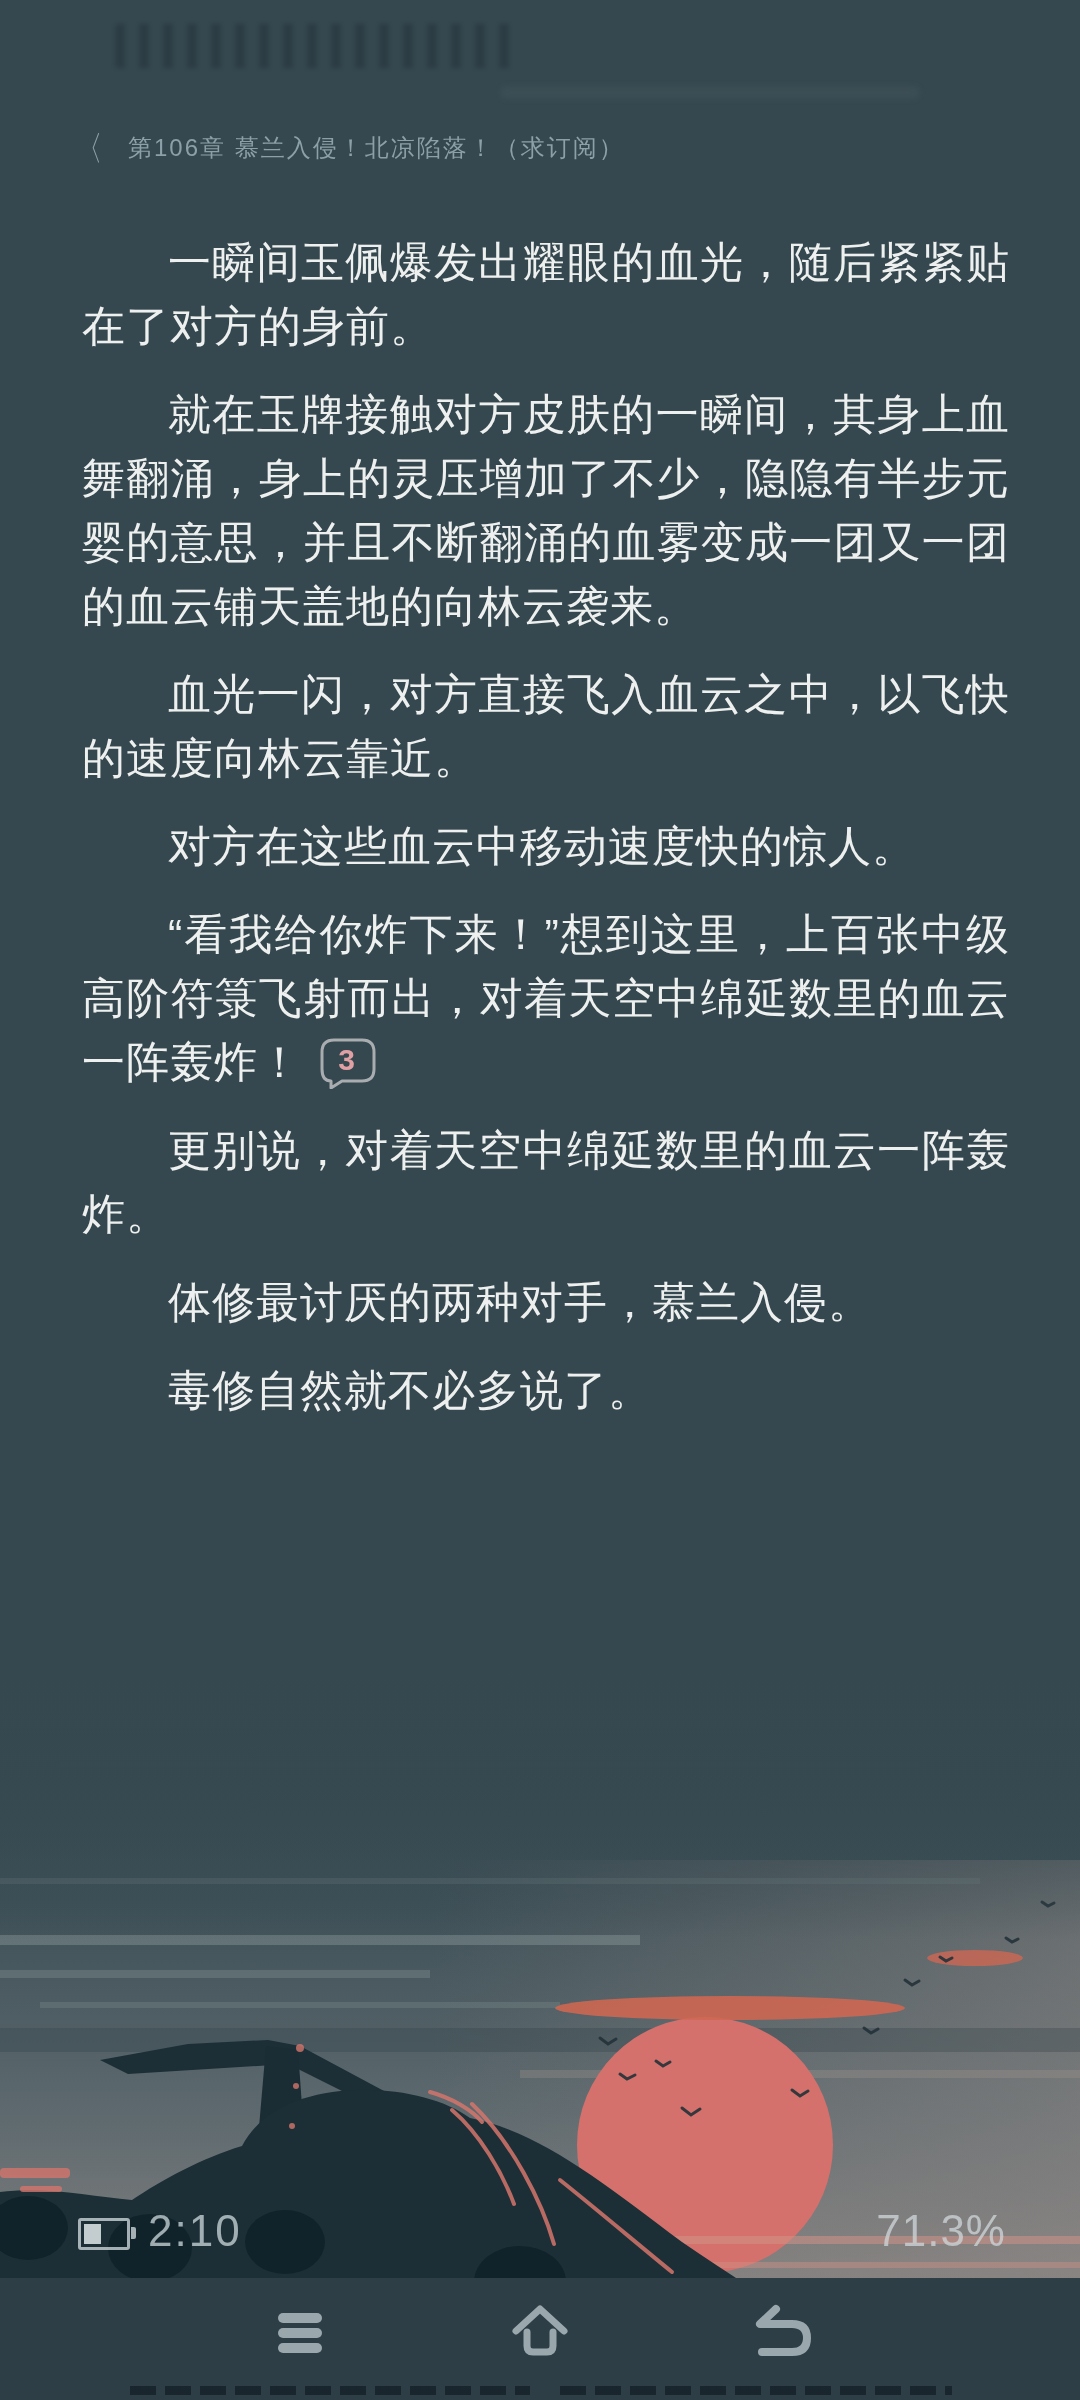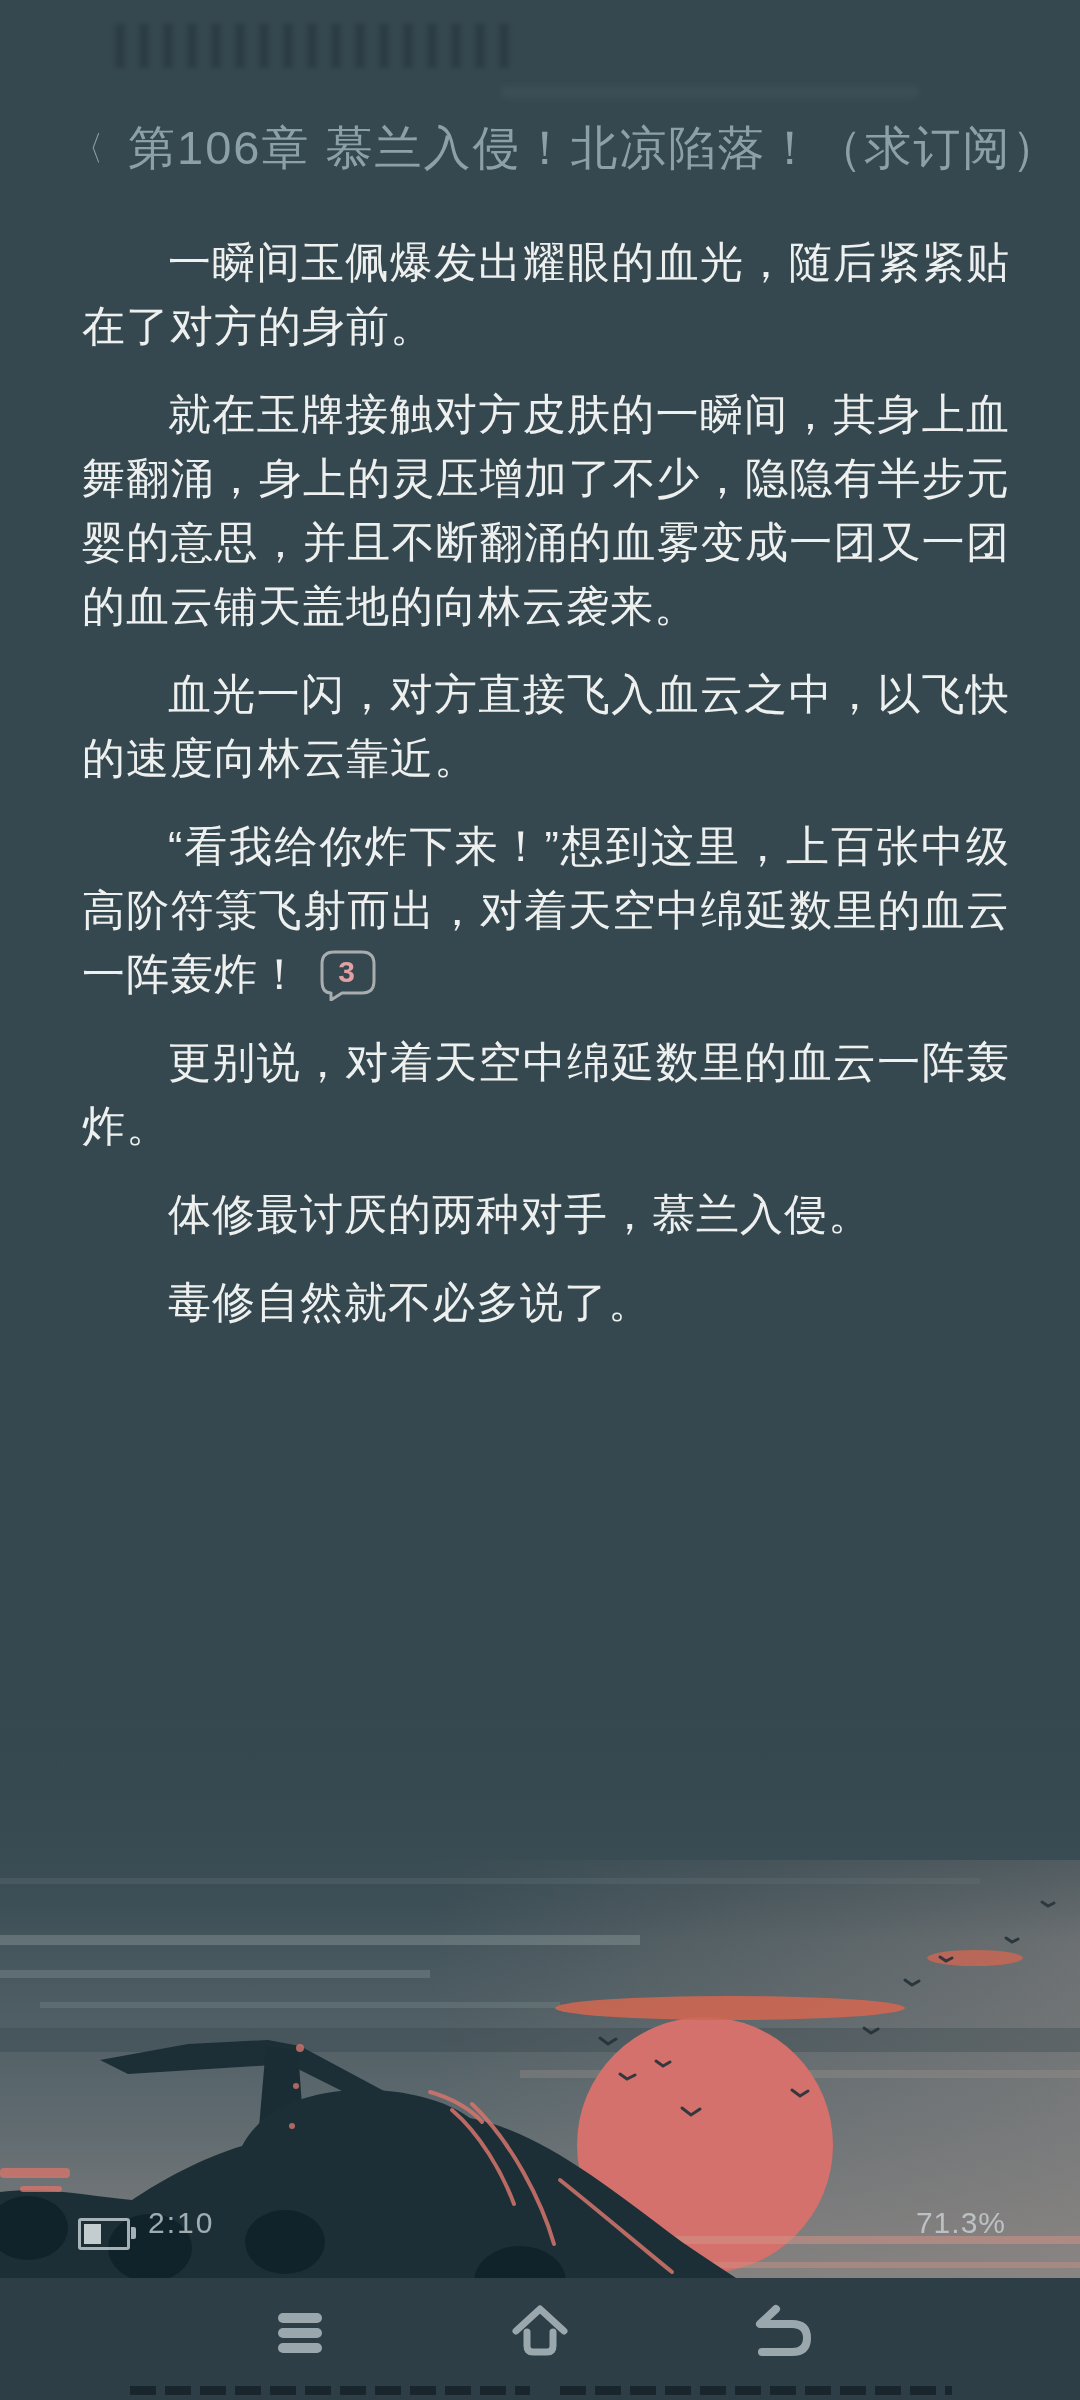--- a/index.html
+++ b/index.html
@@ -19,42 +19,42 @@
   .ghost-top2{
     position:absolute;left:500px;top:86px;width:420px;height:13px;
     background:rgba(150,170,175,.07);filter:blur(3px);border-radius:6px;
   }
   
   .header{
     position:absolute;left:72px;top:124px;right:60px;height:48px;
     display:flex;align-items:center;gap:22px;color:#8ba0a7;
   }
   .back-chevron{font-size:34px;line-height:1;color:#8ba0a7;cursor:pointer;flex:none;transform:scaleX(.8);}
-  .chapter-title{font-size:47px;letter-spacing:2px;white-space:nowrap;}
+  .chapter-title{font-size:24px;letter-spacing:2px;white-space:nowrap;}
   
   .reader-body{
     position:absolute;left:82px;top:230px;width:928px;
     color:#edf0ee;font-size:43px;line-height:64px;letter-spacing:1px;
     text-align:justify;
   }
   .reader-body p{margin:0 0 24px 0;text-indent:2em;}
   
   .comment-badge{
     position:relative;display:inline-block;width:60px;height:52px;
     margin-left:16px;vertical-align:-12px;cursor:pointer;text-indent:0;
   }
   .comment-badge .cnt{
     position:absolute;left:0;top:2px;width:58px;height:42px;
     display:flex;align-items:center;justify-content:center;
     font-size:30px;font-weight:bold;color:#e0a0a4;
   }
   
   .status-row{
     position:absolute;left:0;top:2206px;width:1080px;height:60px;
-    color:rgba(214,224,227,.72);font-size:30px;
+    color:rgba(214,224,227,.72);font-size:44px;
   }
   .battery{position:absolute;left:78px;top:12px;width:46px;height:26px;
     border:3px solid rgba(214,224,227,.75);border-radius:3px;}
   .battery .fill{position:absolute;left:3px;top:3px;bottom:3px;width:38%;
     background:rgba(224,232,234,.85);}
   .battery .nub{position:absolute;right:-9px;top:6px;width:5px;height:12px;
     background:rgba(214,224,227,.75);border-radius:0 2px 2px 0;}
   .clock{position:absolute;left:148px;top:0;letter-spacing:2px;}
   .progress{position:absolute;right:74px;top:0;letter-spacing:1px;color:rgba(205,212,215,.78);}
   
@@ -176,20 +176,21 @@
 
   <div class="header">
     <span class="back-chevron">〈</span>
     <span class="chapter-title">第106章 慕兰入侵！北凉陷落！（求订阅）</span>
   </div>
 
   <div class="reader-body">
     <p>一瞬间玉佩爆发出耀眼的血光，随后紧紧贴在了对方的身前。</p>
     <p>就在玉牌接触对方皮肤的一瞬间，其身上血舞翻涌，身上的灵压增加了不少，隐隐有半步元婴的意思，并且不断翻涌的血雾变成一团又一团的血云铺天盖地的向林云袭来。</p>
     <p>血光一闪，对方直接飞入血云之中，以飞快的速度向林云靠近。</p>
+    <p>对方在这些血云中移动速度快的惊人。</p>
     <p>
       <span>“看我给你炸下来！”想到这里，上百张中级高阶符箓飞射而出，对着天空中绵延数里的血云一阵轰炸！</span><span class="comment-badge">
         <svg width="60" height="52" viewBox="0 0 60 52">
           <path d="M16 3 H44 Q56 3 56 15 V32 Q56 44 44 44 H24 L13 51 V44 Q4 44 4 32 V15 Q4 3 16 3 Z" fill="none" stroke="#a9adb0" stroke-width="3" stroke-linejoin="round"></path>
         </svg>
         <span class="cnt">3</span>
       </span>
     </p>
     <p>更别说，对着天空中绵延数里的血云一阵轰炸。</p>
     <p>体修最讨厌的两种对手，慕兰入侵。</p>

